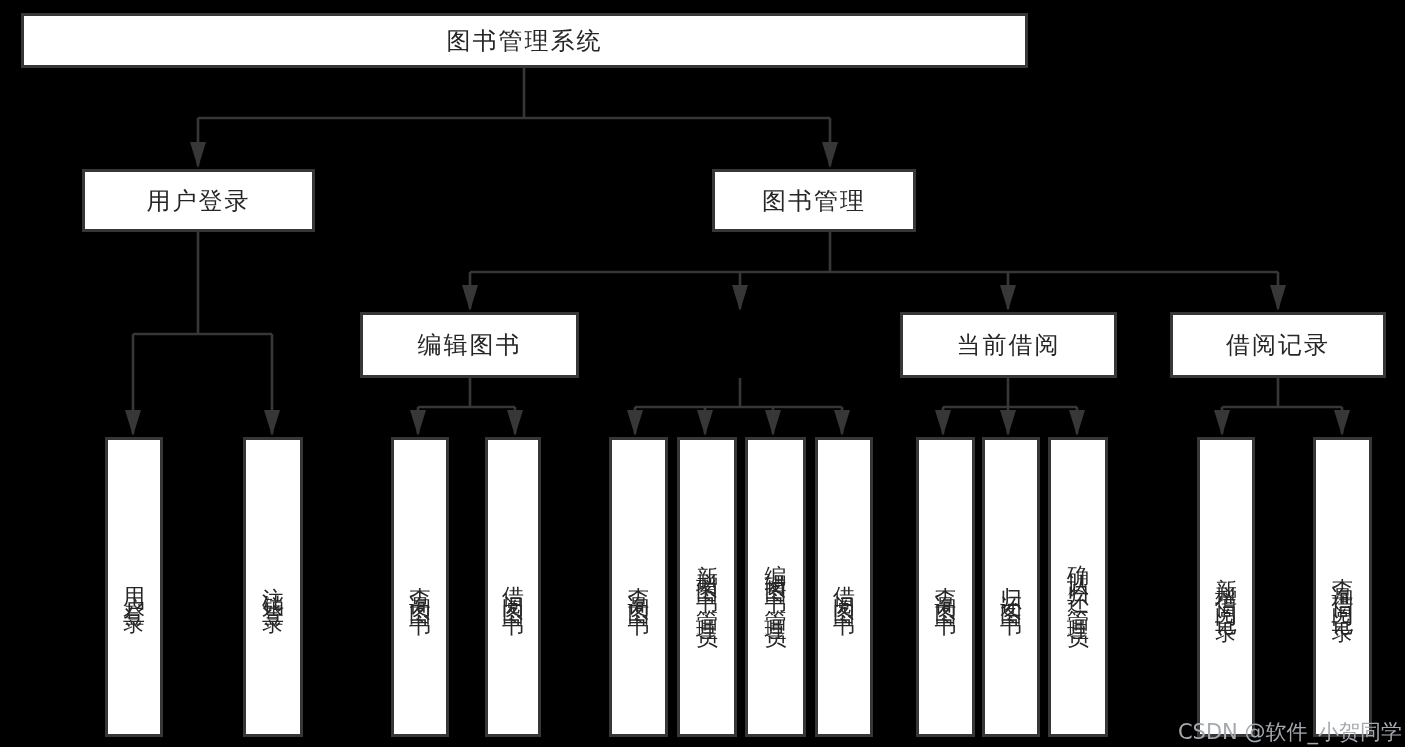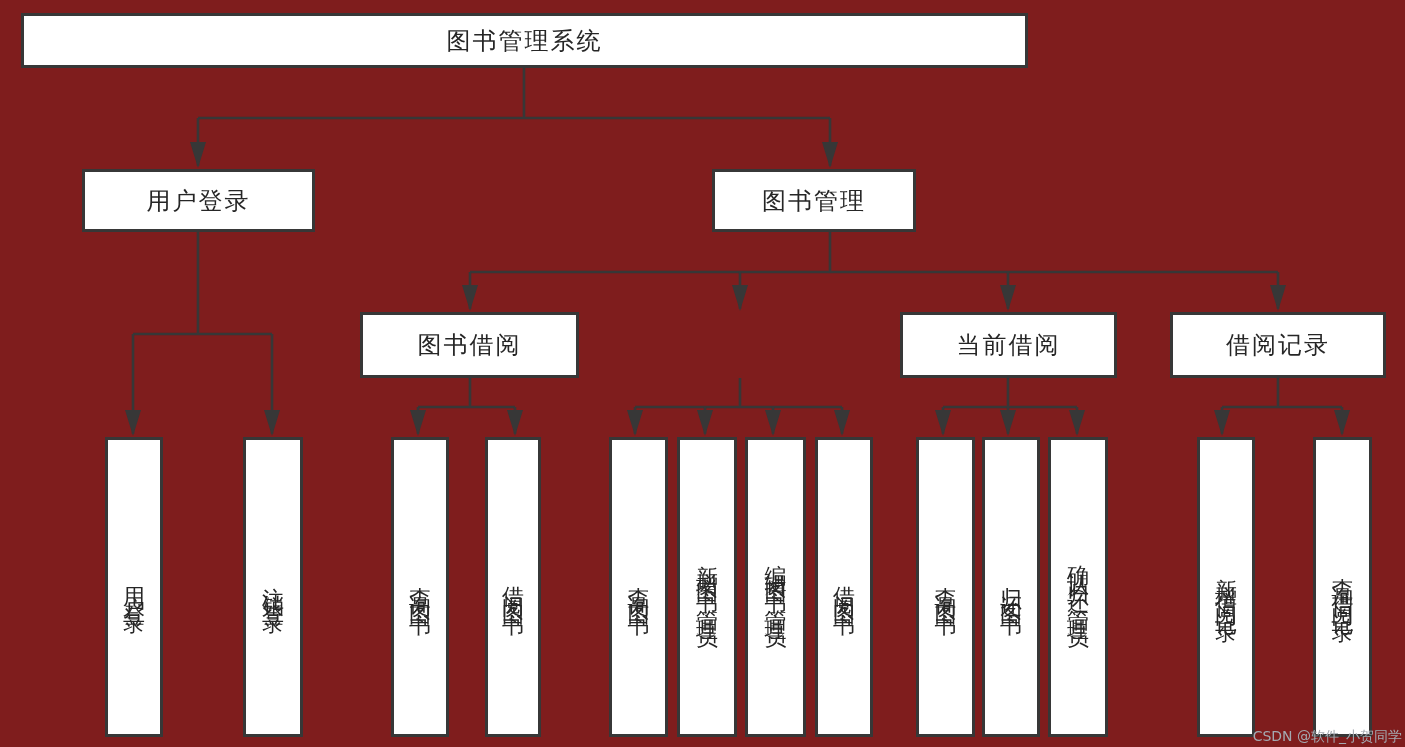--- a/index.html
+++ b/index.html
@@ -1,19 +1,19 @@
 <!DOCTYPE html>
 <html><head>
 <meta charset="utf-8">
 <style>
   html,body{margin:0;padding:0;background:#ffffff;}
   .canvas{
     position:relative;
     width:1405px;height:747px;
-    background:#7f1d1d;
+    background:#000000;
     font-family:"DejaVu Sans","Liberation Sans",sans-serif;
     overflow:hidden;
   }
   svg.wires{position:absolute;left:0;top:0;}
   .ln{stroke:#373737;stroke-width:2.6;fill:none;}
   .node{
     position:absolute;
     box-sizing:border-box;
     background:#ffffff;
     border:3px solid #373737;
@@ -31,21 +31,21 @@
     writing-mode:vertical-rl;
     text-orientation:mixed;
     font-size:22px;
     letter-spacing:9px;
     line-height:1;
     white-space:nowrap;
   }
   .watermark{
     position:absolute;
     right:3px;bottom:1px;
-    font-size:14px;
+    font-size:21px;
     color:#a4a9b0;
     z-index:3;
     white-space:nowrap;
   }
 </style>
 </head>
 <body>
 
 <div class="canvas">
 
@@ -94,21 +94,21 @@
   </div>
 
   <div class="node h" style="left:82px;top:169px;width:233px;height:63px">
     <span class="lbl">用户登录</span>
   </div>
   <div class="node h" style="left:712px;top:169px;width:204px;height:63px">
     <span class="lbl">图书管理</span>
   </div>
 
   <div class="node h" style="left:360px;top:312px;width:219px;height:66px">
-    <span class="lbl">图书借阅</span>
+    <span class="lbl">编辑图书</span>
   </div>
   <div class="node h" style="left:900px;top:312px;width:217px;height:66px">
     <span class="lbl">当前借阅</span>
   </div>
   <div class="node h" style="left:1170px;top:312px;width:216px;height:66px">
     <span class="lbl">借阅记录</span>
   </div>
 
   <div class="node v" style="left:105px;top:437px;width:58px;height:300px">
     <span class="lbl">用户登录</span>

